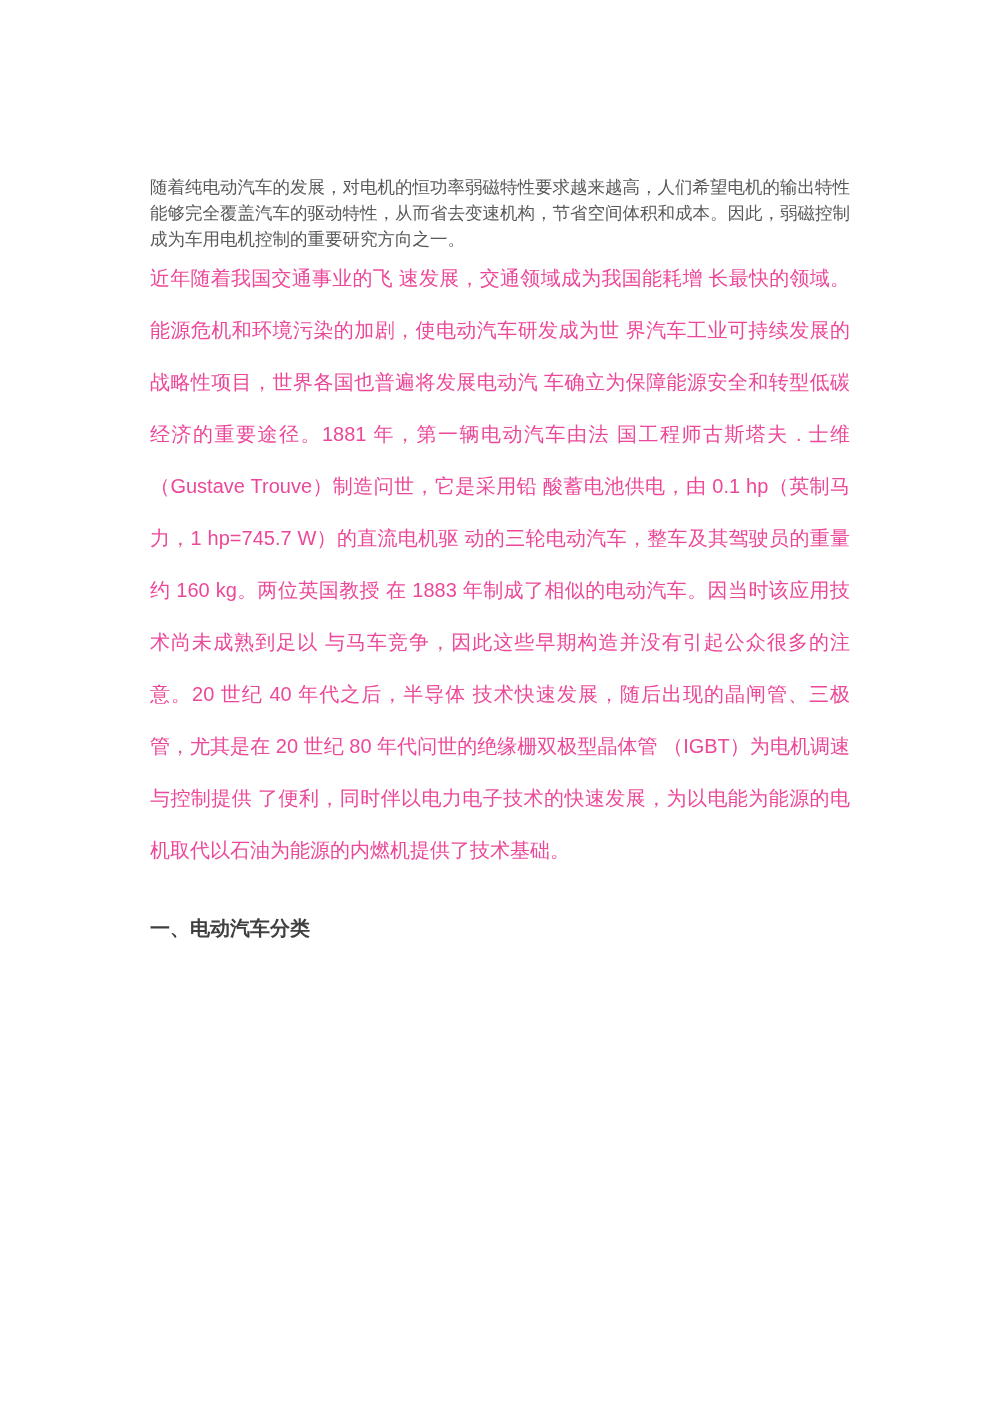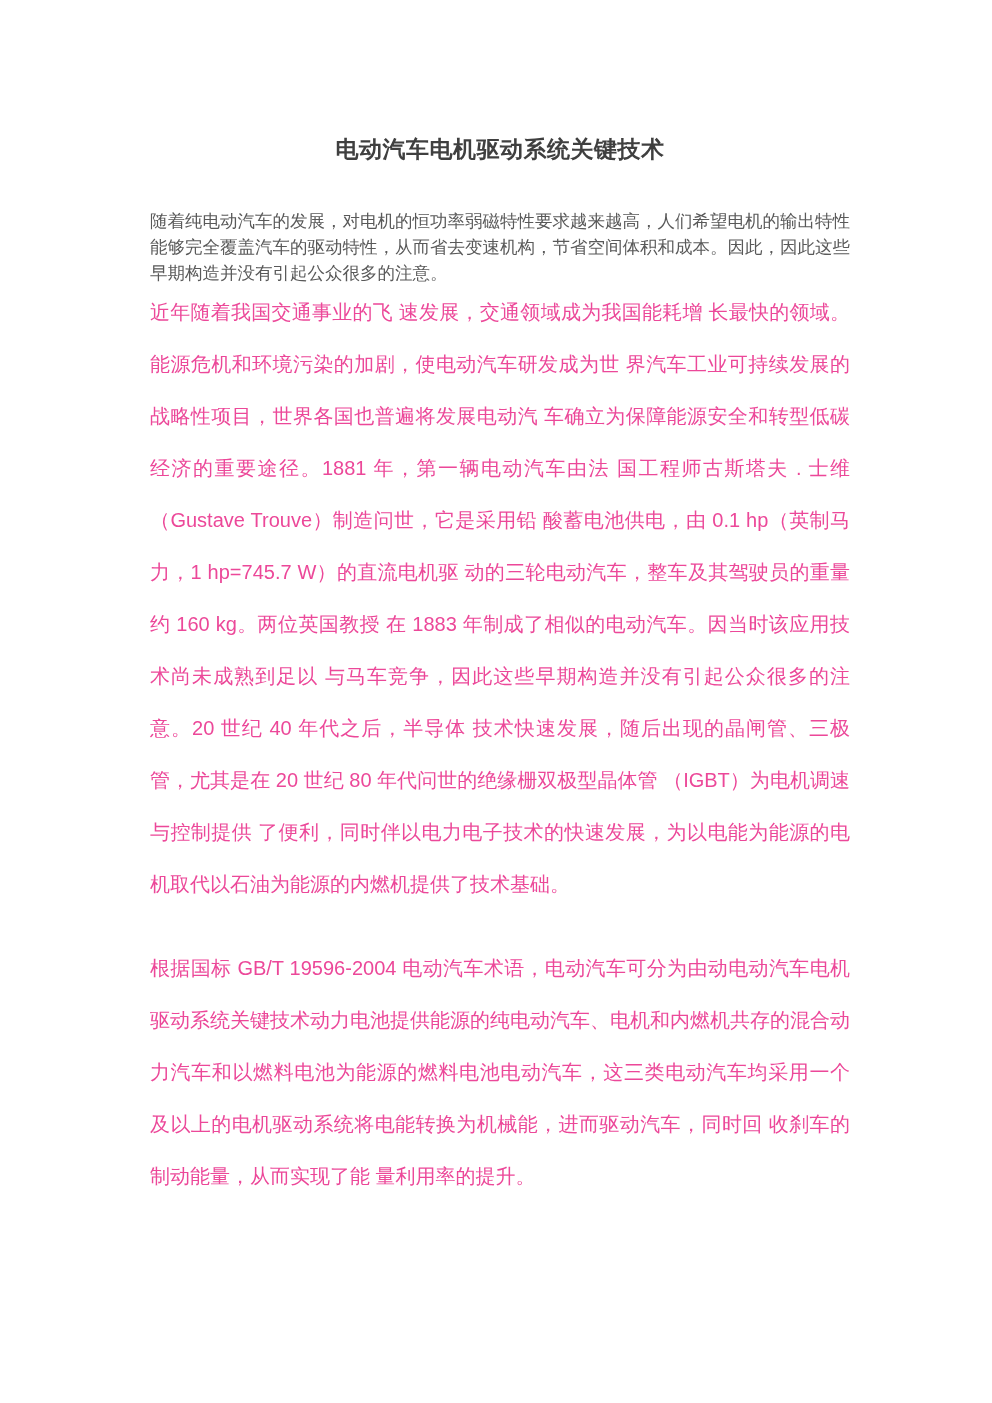--- a/index.html
+++ b/index.html
@@ -51,22 +51,21 @@
   }
   .classification-para {
     margin-top: 32px;
   }
 </style>
 </head>
 <body>
 
 <div class="page">
 
-  <h1 class="doc-title">电动汽车电机驱动系统关键技术</h1>
 
-  <p class="intro-para">随着纯电动汽车的发展，对电机的恒功率弱磁特性要求越来越高，人们希望电机的输出特性能够完全覆盖汽车的驱动特性，从而省去变速机构，节省空间体积和成本。因此，因此这些早期构造并没有引起公众很多的注意。</p>
+  <p class="intro-para">随着纯电动汽车的发展，对电机的恒功率弱磁特性要求越来越高，人们希望电机的输出特性能够完全覆盖汽车的驱动特性，从而省去变速机构，节省空间体积和成本。因此，弱磁控制成为车用电机控制的重要研究方向之一。</p>
 
   <p class="body-para">近年随着我国交通事业的飞 速发展，交通领域成为我国能耗增 长最快的领域。能源危机和环境污染的加剧，使电动汽车研发成为世 界汽车工业可持续发展的战略性项目，世界各国也普遍将发展电动汽 车确立为保障能源安全和转型低碳经济的重要途径。1881 年，第一辆电动汽车由法 国工程师古斯塔夫 . 士维 （Gustave Trouve）制造问世，它是采用铅 酸蓄电池供电，由 0.1 hp（英制马 力，1 hp=745.7 W）的直流电机驱 动的三轮电动汽车，整车及其驾驶员的重量约 160 kg。两位英国教授 在 1883 年制成了相似的电动汽车。因当时该应用技术尚未成熟到足以 与马车竞争，因此这些早期构造并没有引起公众很多的注意。20 世纪 40 年代之后，半导体 技术快速发展，随后出现的晶闸管、三极管，尤其是在 20 世纪 80 年代问世的绝缘栅双极型晶体管 （IGBT）为电机调速与控制提供 了便利，同时伴以电力电子技术的快速发展，为以电能为能源的电机取代以石油为能源的内燃机提供了技术基础。</p>
 
+  <h2 class="section-heading">一、电动汽车分类</h2>
 
-  <p class="body-para classification-para">根据国标 GB/T 19596-2004 电动汽车术语，电动汽车可分为由动电动汽车电机驱动系统关键技术动力电池提供能源的纯电动汽车、电机和内燃机共存的混合动力汽车和以燃料电池为能源的燃料电池电动汽车，这三类电动汽车均采用一个 及以上的电机驱动系统将电能转换为机械能，进而驱动汽车，同时回 收刹车的制动能量，从而实现了能 量利用率的提升。</p>
 
 </div>
 
 </body></html>

